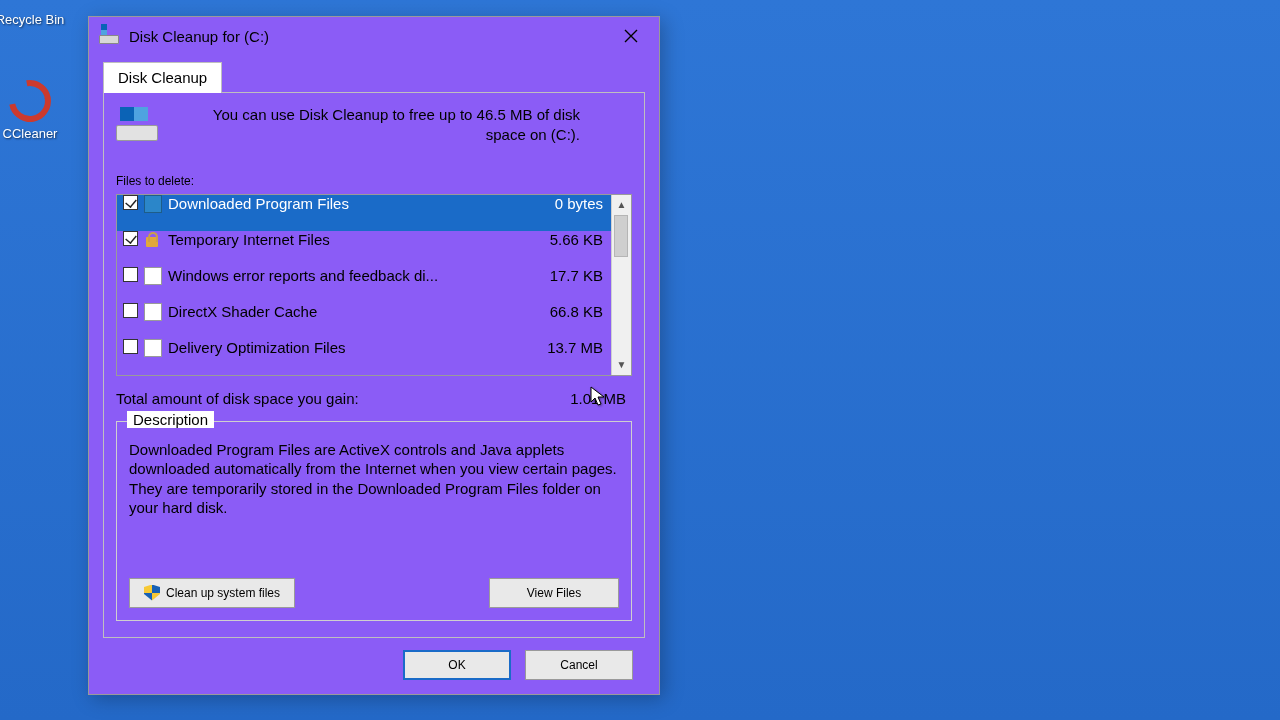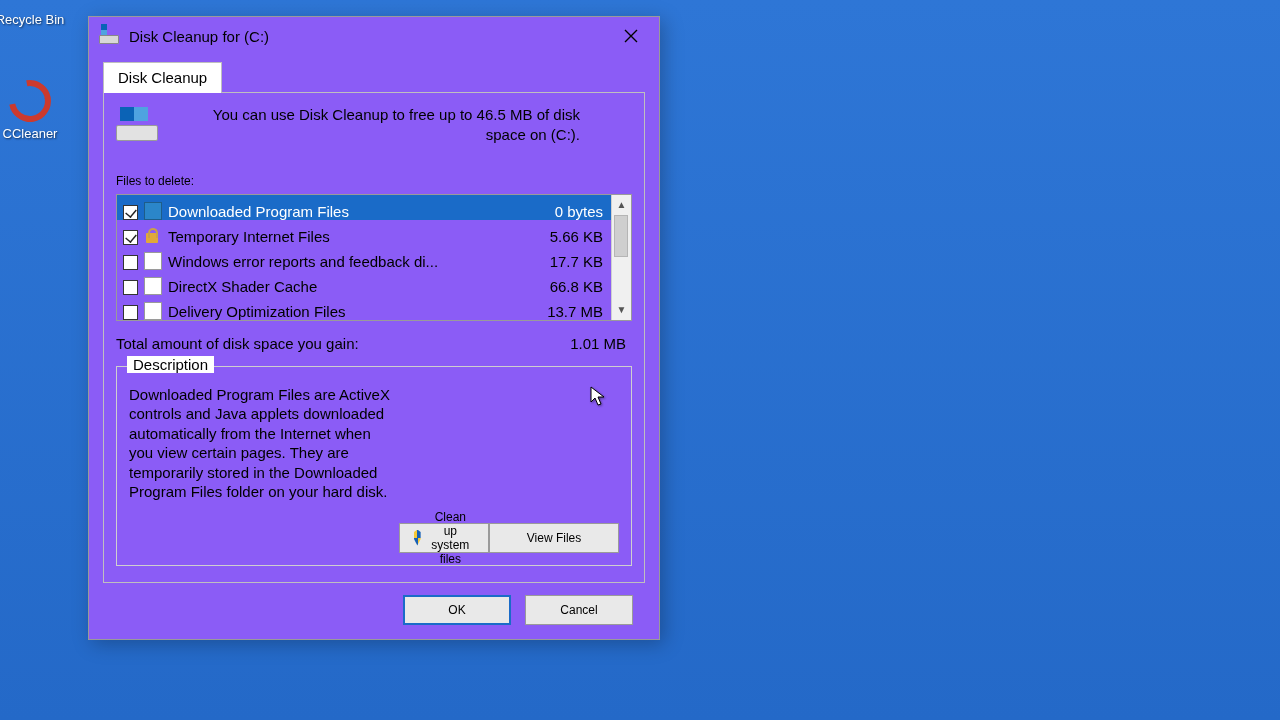--- a/index.html
+++ b/index.html
@@ -60,22 +60,22 @@
   .intro .disk-big .case{position:absolute;left:0;bottom:0;width:100%;height:16px;background:#e2e2e2;border:1px solid #9a9a9a;border-radius:2px;}
   .intro .disk-big .w1{position:absolute;left:4px;top:0;width:14px;height:14px;background:#0b63b6;}
   .intro .disk-big .w2{position:absolute;left:18px;top:0;width:14px;height:14px;background:#4fa3e0;}
   .intro-text { font-size:15px; line-height:1.35; max-width: 410px; text-align: right;}
 
   .section-label { font-size:12px; margin:28px 0 6px; }
 
   .file-list-wrap { border:1px solid #9a9a9a; display:flex; }
   .file-list { flex:1; }
   .list-row {
-    display:flex; align-items:flex-end;
-    height:25px;
+    display:flex; align-items:flex-start;
+    height:36px;
     font-size:15px;
     padding-right:8px;
   }
   .list-row.selected { background:#1a6bc8; color:#fff; }
   .list-row .chk {
     width:15px;height:15px;
     border:1px solid #333;
     margin:0 6px;
     flex:none;
     position:relative;
@@ -103,21 +103,21 @@
   .vscroll .thumb{position:absolute;left:2px;top:0;width:14px;height:42px;background:#cfcfcf;border:1px solid #b5b5b5;}
 
   .total-row{ display:flex; justify-content:space-between; font-size:15px; margin-top:14px; padding-right:6px;}
 
   .desc-group{
     border:1px solid #cfcfcf;
     margin-top:14px;
     padding: 18px 12px 12px;
     position:relative;
     min-height: 200px;
-    display:flex; flex-direction:row;
+    display:flex; flex-direction:column;
   }
   .desc-group .legend{
     position:absolute; top:-11px; left:10px;
     background:#fff; padding:0 6px; font-size:15px;
   }
   .desc-text{ font-size:15px; line-height:1.3; }
   .desc-buttons{ margin-top:auto; display:flex; justify-content:space-between; padding-top:10px;}
   .btn {
     height:30px;
     background:#e9e9e9;

